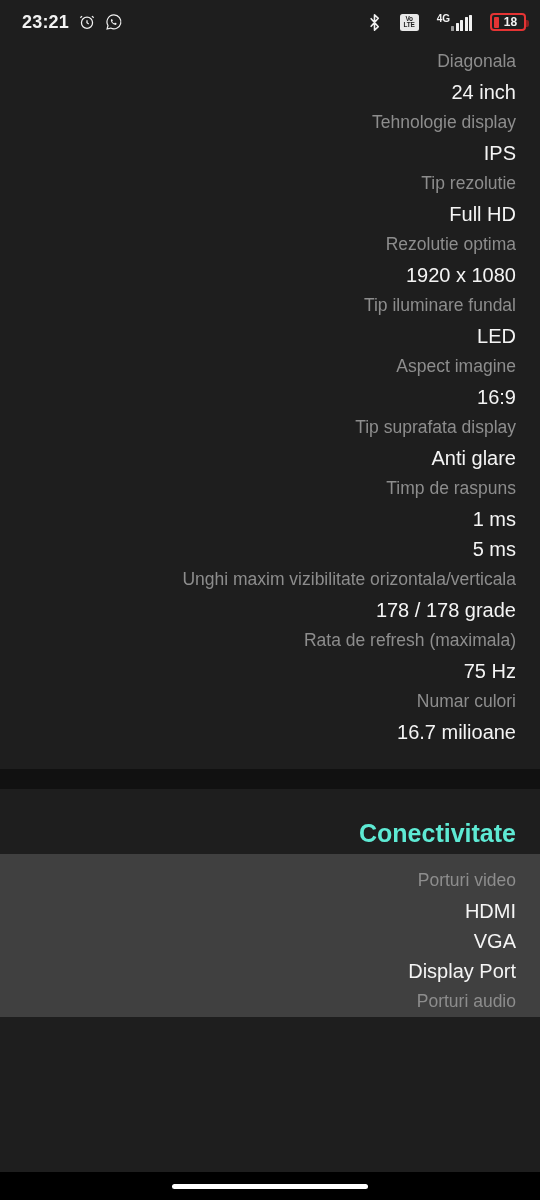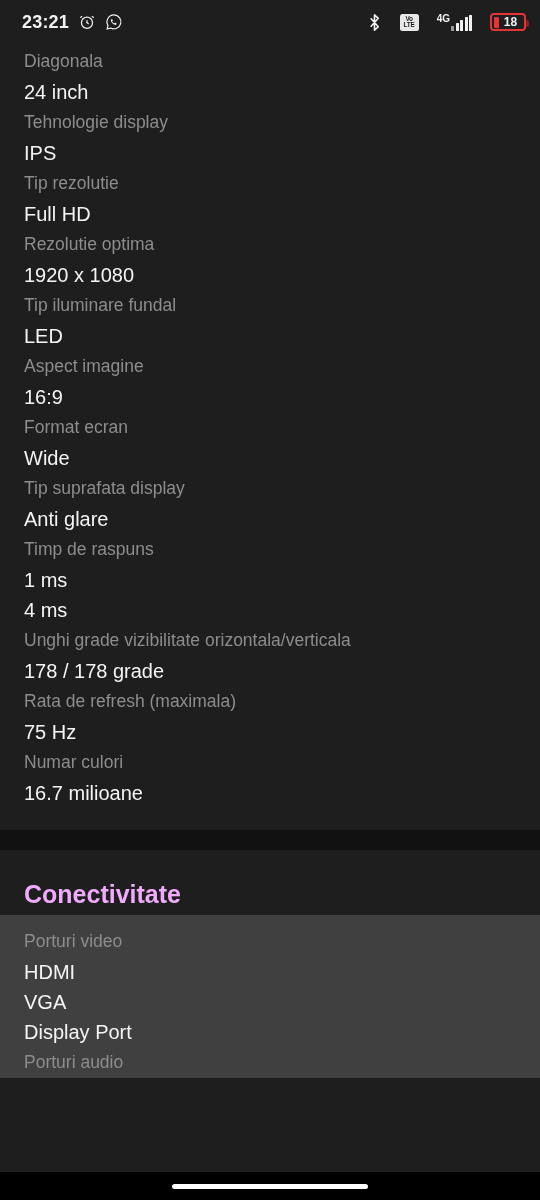--- a/index.html
+++ b/index.html
@@ -47,41 +47,41 @@
     display:flex; align-items:center; padding:0 2px;
   }
   .battery:after {
     content:""; position:absolute; right:-5px; top:5px;
     width:3px; height:7px; background:#8a2020; border-radius:0 2px 2px 0;
   }
   .batt-fill { width:5px; height:11px; background:#e53434; border-radius:1px; }
   .batt-num { flex:1; text-align:center; color:#f2f2f2; font-size:12px; font-weight:bold; }
 
   
-  .content { position:absolute; top:44px; left:0; width:540px; height:1128px; background:#1e1e1e; }
+  .content { position:absolute; top:44px; left:0; width:540px; height:1128px; background:#1e1e1e;text-align:right; }
 
   .section { padding:0 24px; background:#1e1e1e; }
   .section.first { padding-top:2px; }
 
   .spec-row { padding-top:0; }
   .spec-label {
     color:#8d8d8d; font-size:17.5px; line-height:31px;
     white-space:nowrap;
   }
   .spec-value {
     color:#f4f4f4; font-size:20px; line-height:30px;
     white-space:nowrap;
   }
   .spec-value sup { font-size:12px; vertical-align:super; line-height:0; }
 
   .divider { width:540px; height:20px; background:#111111; }
   .gap-before-divider { height:22px; background:#1e1e1e; }
 
   .section-title {
-    color:#f0abfc; font-size:25px; font-weight:bold;
+    color:#5eead4; font-size:25px; font-weight:bold;
     padding:30px 24px 6px 24px; background:#1e1e1e;
   }
   .section-body { padding:11px 24px 0 24px; background:#404040; }
 
   
   .navbar {
     position:absolute; bottom:0; left:0; width:540px; height:28px; background:#000;
     display:flex; align-items:center; justify-content:center;
   }
   .gesture-pill { width:196px; height:5px; border-radius:3px; background:#ffffff; }
@@ -162,34 +162,30 @@
           </div>
           <div class="spec-row">
             <div class="spec-label">Tip iluminare fundal</div>
             <div class="spec-value">LED</div>
           </div>
           <div class="spec-row">
             <div class="spec-label">Aspect imagine</div>
             <div class="spec-value">16:9</div>
           </div>
           <div class="spec-row">
-            <div class="spec-label">Format ecran</div>
-            <div class="spec-value">Wide</div>
-          </div>
-          <div class="spec-row">
             <div class="spec-label">Tip suprafata display</div>
             <div class="spec-value">Anti glare</div>
           </div>
           <div class="spec-row">
             <div class="spec-label">Timp de raspuns</div>
             <div class="spec-value">1 ms</div>
-            <div class="spec-value">4 ms</div>
-          </div>
-          <div class="spec-row">
-            <div class="spec-label">Unghi grade vizibilitate orizontala/verticala</div>
+            <div class="spec-value">5 ms</div>
+          </div>
+          <div class="spec-row">
+            <div class="spec-label">Unghi maxim vizibilitate orizontala/verticala</div>
             <div class="spec-value">178 / 178 grade</div>
           </div>
           <div class="spec-row">
             <div class="spec-label">Rata de refresh (maximala)</div>
             <div class="spec-value">75 Hz</div>
           </div>
           <div class="spec-row">
             <div class="spec-label">Numar culori</div>
             <div class="spec-value">16.7 milioane</div>
           </div>

